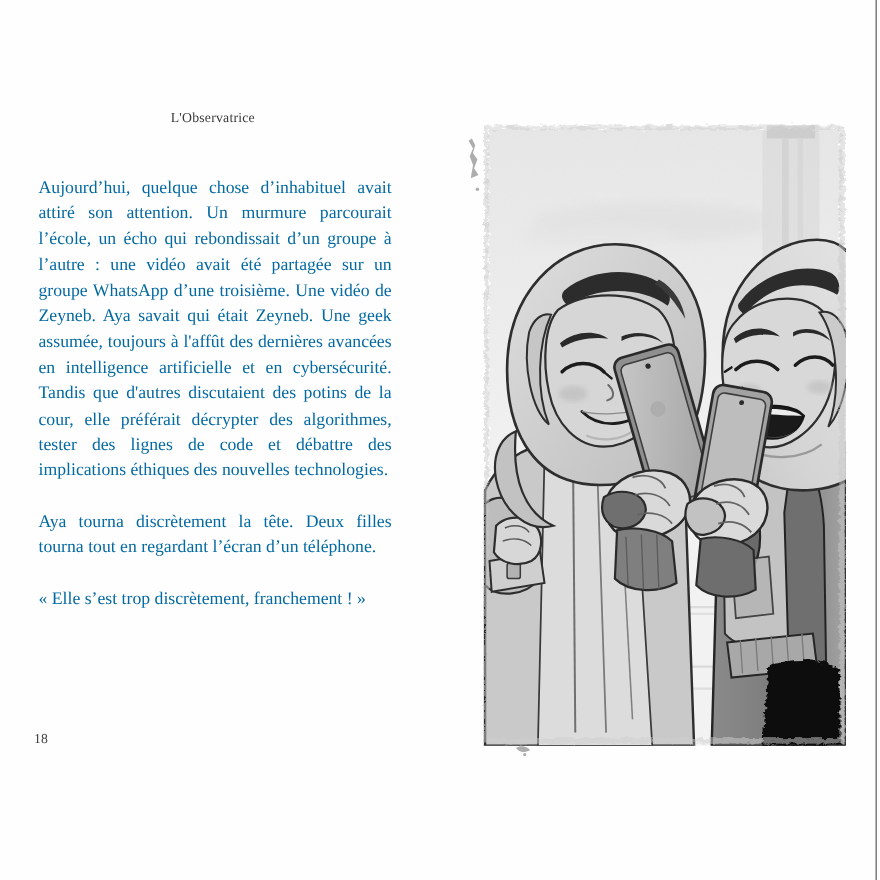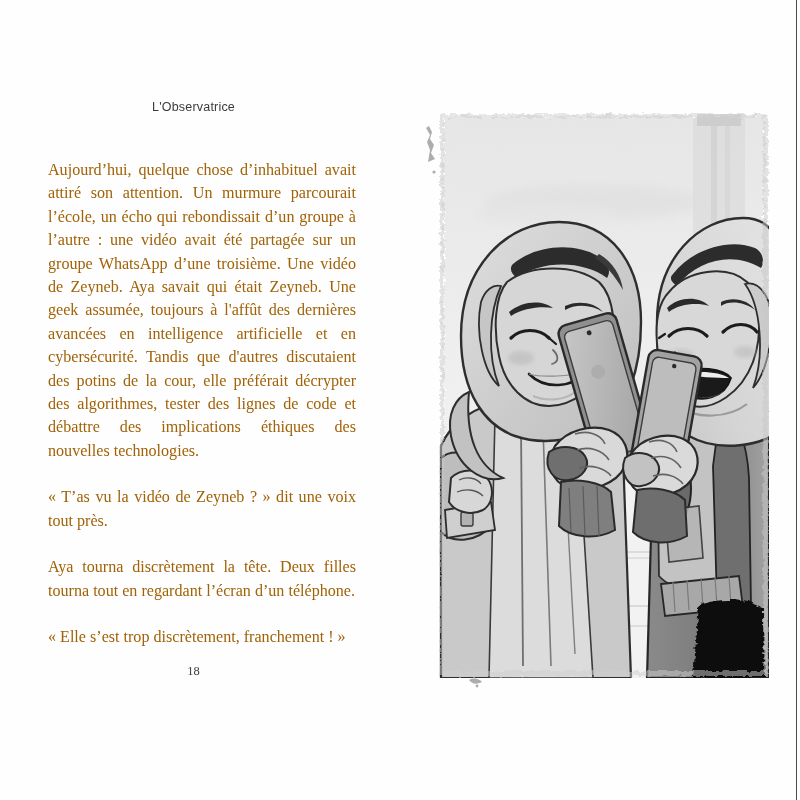--- a/index.html
+++ b/index.html
@@ -35,40 +35,39 @@
     left: 31px;
     top: 100px;
     width: 325px;
   }
   #running-head {
     text-align: center;
     font-size: 12.5px;
     color: #3a3a3a;
     letter-spacing: .2px;
     margin: 0 0 44px 0;
-    font-family: Liberation Sans, sans-serif;
+    font-family: Liberation Serif, serif;
   }
   .para {
     font-size: 16.1px;
     line-height: 23.4px;
-    color: #a16207;
+    color: #0369a1;
     text-align: justify;
     text-justify: inter-word;
-    margin: 0 0 23px 17px;
+    margin: 0 0 23px 4px;
     font-family: "Liberation Serif", serif;
     font-weight: 400;
     -webkit-font-smoothing: antialiased;
   }
   .para.last { margin-bottom: 0; }
   #page-number {
     position: absolute;
     left: 31px;
     top: 664px;
     width: 325px;
-    text-align: center;
     font-size: 12.5px;
     color: #3f3f3f;
   }
 
   
   #illustration {
     position: absolute;
     left: 425px;
     top: 106px;
     width: 358px;
@@ -80,21 +79,20 @@
 <body>
 
 <div id="page">
 
   <div id="right-edge-rule"></div>
 
   <div id="text-column">
     <div id="running-head">L'Observatrice</div>
 
     <p class="para">Aujourd’hui, quelque chose d’inhabituel avait attiré son attention. Un murmure parcourait l’école, un écho qui rebondissait d’un groupe à l’autre : une vidéo avait été partagée sur un groupe WhatsApp d’une troisième. Une vidéo de Zeyneb. Aya savait qui était Zeyneb. Une geek assumée, toujours à l'affût des dernières avancées en intelligence artificielle et en cybersécurité. Tandis que d'autres discutaient des potins de la cour, elle préférait décrypter des algorithmes, tester des lignes de code et débattre des implications éthiques des nouvelles technologies.</p>
-    <p class="para">« T’as vu la vidéo de Zeyneb ? » dit une voix tout près.</p>
     <p class="para">Aya tourna discrètement la tête. Deux filles tourna tout en regardant l’écran d’un téléphone.</p>
     <p class="para last">« Elle s’est trop discrètement, franchement ! »</p>
   </div>
 
   <div id="page-number">18</div>
 
   <div id="illustration">
     <svg viewBox="0 0 358 582" preserveAspectRatio="none" aria-hidden="true">
       <defs>
 

